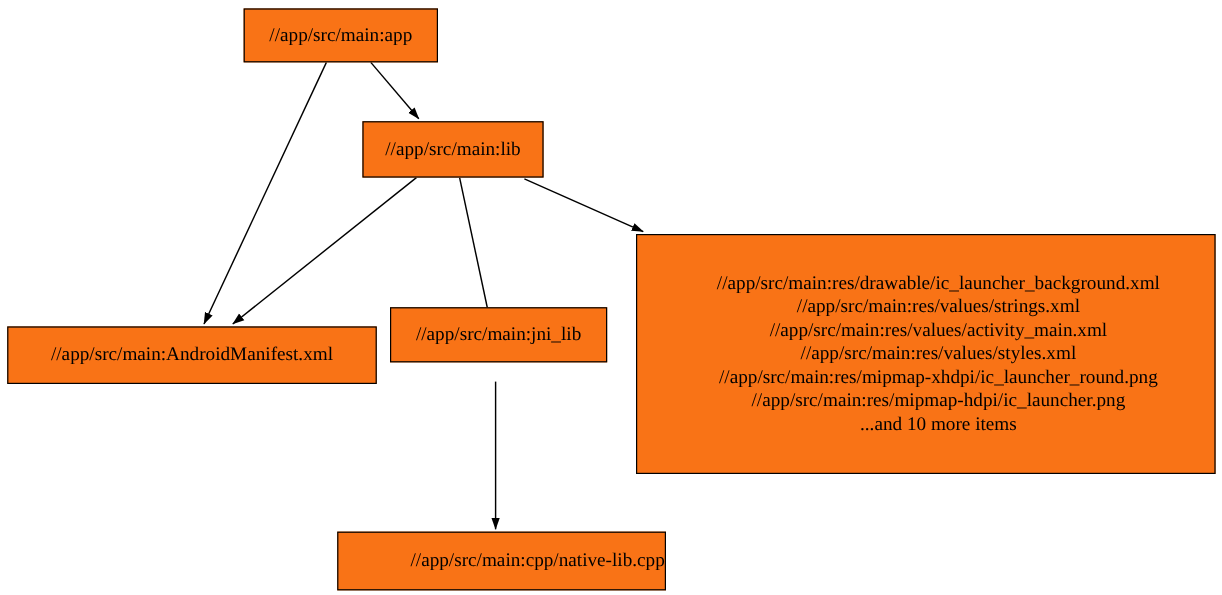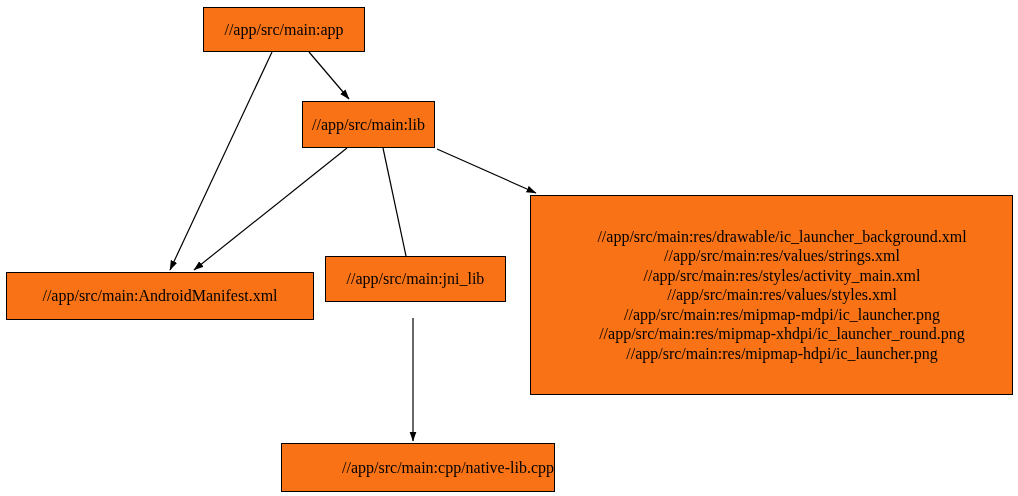--- a/index.html
+++ b/index.html
@@ -31,21 +31,21 @@
     flex-direction: column;
     align-items: center;
     justify-content: center;
     text-align: center;
     font-size: 16px;
     line-height: 19.5px;
     white-space: nowrap;
   }
 
   .node-app      { left: 203px; top: 7px;   width: 162px; height: 45px; }
-  .node-lib      { left: 302px; top: 101px; width: 133px; height: 47px; }
+  .node-lib      { left: 302px; top: 101px; width: 151px; height: 47px; }
   .node-manifest { left: 6px;   top: 272px; width: 308px; height: 48px; }
   .node-jni-lib  { left: 325px; top: 256px; width: 181px; height: 46px; }
   .node-res      { left: 530px; top: 195px; width: 483px; height: 200px; padding-left: 21px; }
   .node-native   { left: 281px; top: 443px; width: 274px; height: 49px; align-items: flex-end; }
 
   .node span { display: block; }
 </style>
 </head>
 <body>
 
@@ -77,24 +77,24 @@
     <span>//app/src/main:AndroidManifest.xml</span>
   </div>
 
   <div class="node node-jni-lib">
     <span>//app/src/main:jni_lib</span>
   </div>
 
   <div class="node node-res">
     <span>//app/src/main:res/drawable/ic_launcher_background.xml</span>
     <span>//app/src/main:res/values/strings.xml</span>
-    <span>//app/src/main:res/styles/activity_main.xml</span>
+    <span>//app/src/main:res/values/activity_main.xml</span>
     <span>//app/src/main:res/values/styles.xml</span>
-    <span>//app/src/main:res/mipmap-mdpi/ic_launcher.png</span>
     <span>//app/src/main:res/mipmap-xhdpi/ic_launcher_round.png</span>
     <span>//app/src/main:res/mipmap-hdpi/ic_launcher.png</span>
+    <span>...and 10 more items</span>
   </div>
 
   <div class="node node-native">
     <span>//app/src/main:cpp/native-lib.cpp</span>
   </div>
 
 </div>
 
 </body></html>

